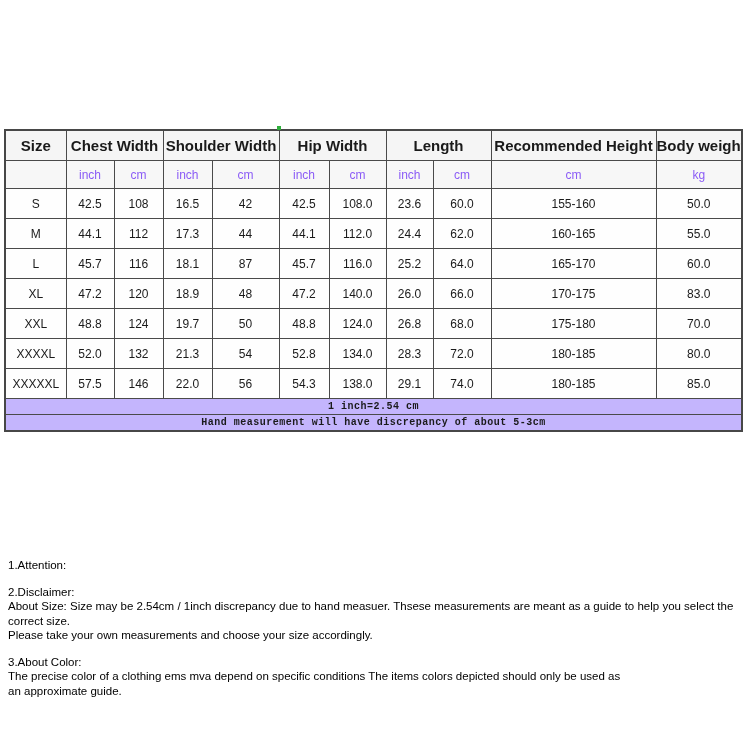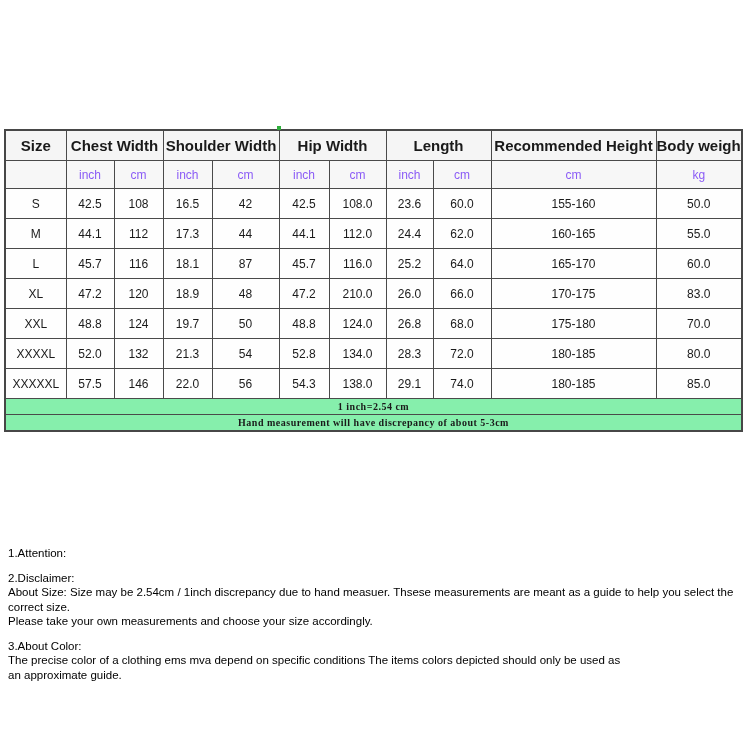--- a/index.html
+++ b/index.html
@@ -49,25 +49,25 @@
     color: #8b5cf6;
   }
   .size-table tbody td {
     height: 29px;
     font-size: 12px;
     background: #fefefe;
     color: #1a1a1a;
   }
   .foot-row td {
     height: 15px;
-    font-family: Liberation Serif, serif;
+    font-family: Liberation Mono, monospace;
     font-weight: bold;
     font-size: 10px;
     letter-spacing: 0.5px;
-    background: #86efac;
+    background: #c4b5fd;
     color: #1a1a1a;
   }
   
   .green-artifact {
     position: absolute;
     left: 277px;
     top: 126px;
     width: 4px;
     height: 4px;
     background: #2fae3c;
@@ -75,21 +75,21 @@
   
   .notes {
     position: absolute;
     left: 8px;
     top: 546px;
     width: 738px;
     font-size: 11.5px;
     line-height: 14.5px;
     color: #000;
   }
-  .note-section { margin: 0 0 10px 0; }
+  .note-section { margin: 12px 0 10px 0; }
   .note-title, .note-line { margin: 0; padding: 0; }
 </style>
 </head>
 <body>
 
 <table class="size-table">
   <colgroup>
     <col style="width:61px">
     <col style="width:48px">
     <col style="width:49px">
@@ -166,21 +166,21 @@
         <td>165-170</td>
         <td>60.0</td>
       </tr>
       <tr>
         <td>XL</td>
         <td>47.2</td>
         <td>120</td>
         <td>18.9</td>
         <td>48</td>
         <td>47.2</td>
-        <td>210.0</td>
+        <td>140.0</td>
         <td>26.0</td>
         <td>66.0</td>
         <td>170-175</td>
         <td>83.0</td>
       </tr>
       <tr>
         <td>XXL</td>
         <td>48.8</td>
         <td>124</td>
         <td>19.7</td>

